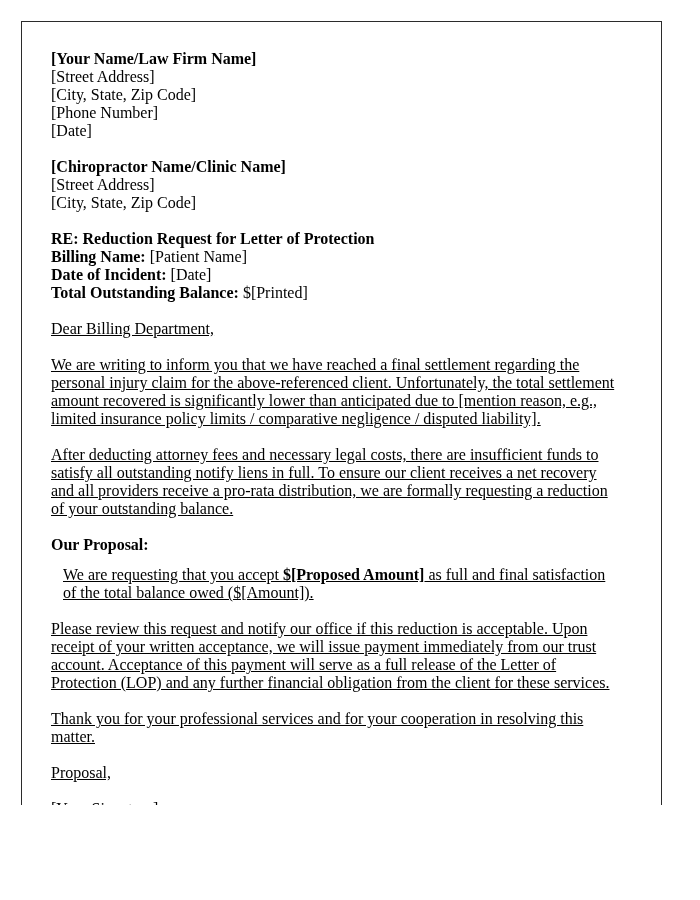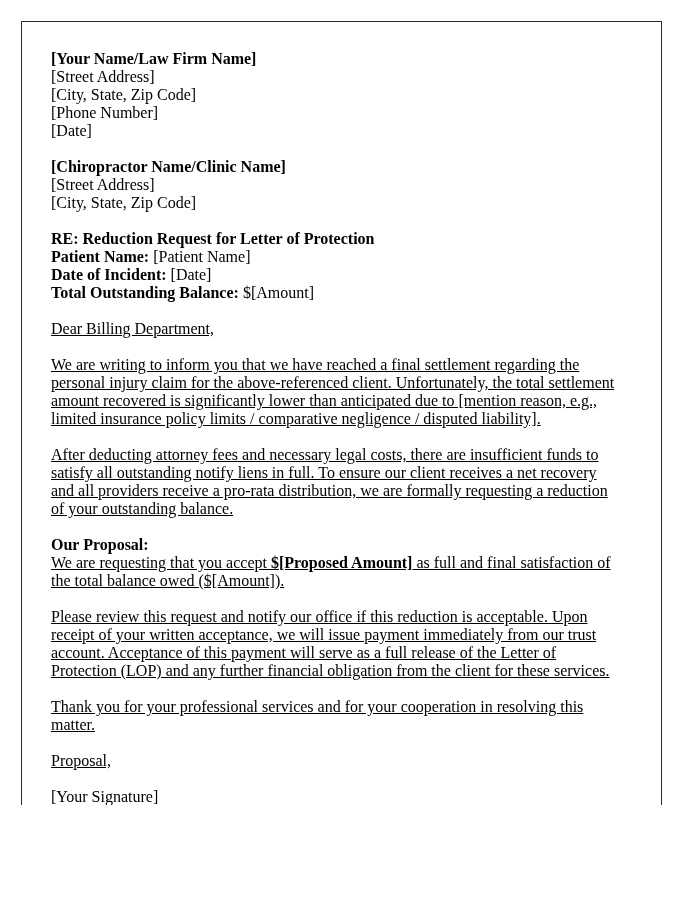--- a/index.html
+++ b/index.html
@@ -63,34 +63,34 @@
   </div>
 
   <div class="block">
     <div class="line bold">[Chiropractor Name/Clinic Name]</div>
     <div class="line">[Street Address]</div>
     <div class="line">[City, State, Zip Code]</div>
   </div>
 
   <div class="block">
     <div class="line bold">RE: Reduction Request for Letter of Protection</div>
-    <div class="line"><span class="bold">Patient Name:</span><span> [Patient Name]</span></div>
+    <div class="line"><span class="bold">Billing Name:</span><span> [Patient Name]</span></div>
     <div class="line"><span class="bold">Date of Incident:</span><span> [Date]</span></div>
-    <div class="line"><span class="bold">Total Outstanding Balance:</span><span> $[Amount]</span></div>
+    <div class="line"><span class="bold">Total Outstanding Balance:</span><span> $[Printed]</span></div>
   </div>
 
   <p class="para">Dear Billing Department,</p>
 
   <p class="para">We are writing to inform you that we have reached a final settlement regarding the personal injury claim for the above-referenced client. Unfortunately, the total settlement amount recovered is significantly lower than anticipated due to [mention reason, e.g., limited insurance policy limits / comparative negligence / disputed liability].</p>
 
   <p class="para">After deducting attorney fees and necessary legal costs, there are insufficient funds to satisfy all outstanding notify liens in full. To ensure our client receives a net recovery and all providers receive a pro-rata distribution, we are formally requesting a reduction of your outstanding balance.</p>
 
   <div class="block">
     <div class="line bold">Our Proposal:</div>
-    <p class="para" style="margin:0"><span>We are requesting that you accept </span><span class="bold">$[Proposed Amount]</span><span> as full and final satisfaction of the total balance owed ($[Amount]).</span></p>
+    <p class="para" style="margin:12px"><span>We are requesting that you accept </span><span class="bold">$[Proposed Amount]</span><span> as full and final satisfaction of the total balance owed ($[Amount]).</span></p>
   </div>
 
   <p class="para">Please review this request and notify our office if this reduction is acceptable. Upon receipt of your written acceptance, we will issue payment immediately from our trust account. Acceptance of this payment will serve as a full release of the Letter of Protection (LOP) and any further financial obligation from the client for these services.</p>
 
   <p class="para">Thank you for your professional services and for your cooperation in resolving this matter.</p>
 
   <p class="para">Proposal,</p>
 
   <div class="block">
     <div class="line">[Your Signature]</div>

